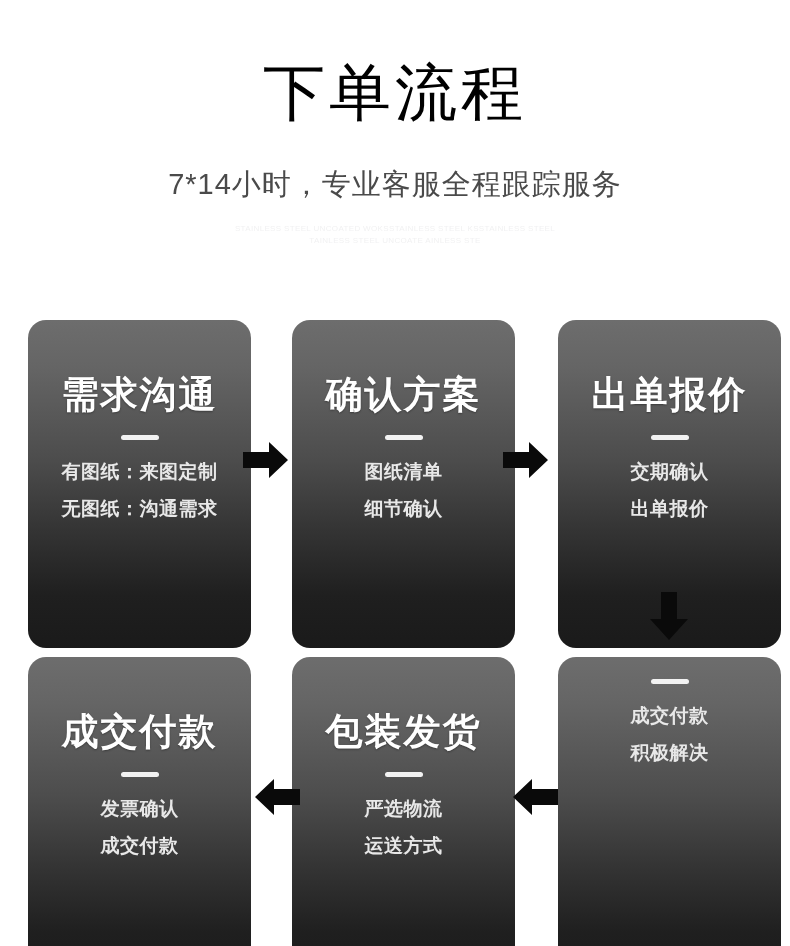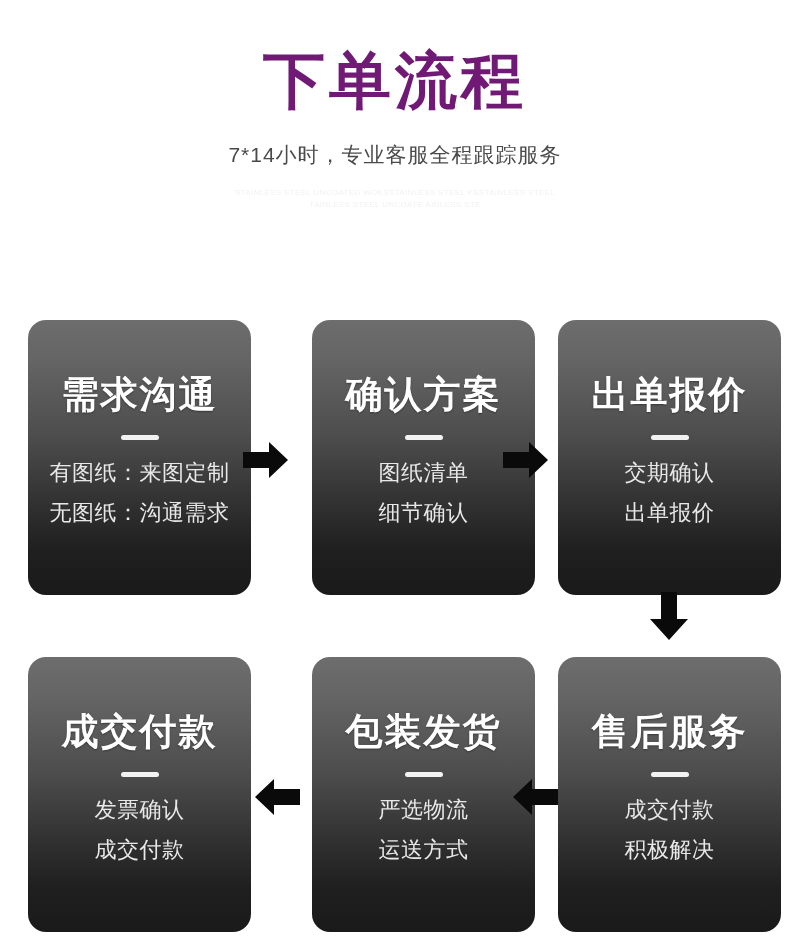--- a/index.html
+++ b/index.html
@@ -18,28 +18,28 @@
 
   
   .header {
     width: 100%;
     text-align: center;
     padding-top: 48px;
     box-sizing: border-box;
   }
   .page-title {
     font-size: 62px;
-    font-weight: bold;
-    color: #701a75;
+    font-weight: normal;
+    color: #000000;
     letter-spacing: 4px;
     line-height: 1.05;
-    margin: 0;
+    margin: 12px;
   }
   .page-subtitle {
-    font-size: 21px;
+    font-size: 29px;
     color: #4a4a4a;
     letter-spacing: 1px;
     margin: 0;
     padding-top: 28px;
     font-weight: normal;
   }
   .watermark-block {
     padding-top: 18px;
     line-height: 1.45;
   }
@@ -65,38 +65,38 @@
     width: 790px;
   }
   .flow-row.row-two {
     margin-top: 81px;
   }
 
   .card {
     position: absolute;
     top: 0;
     width: 223px;
-    height: 275px;
+    height: 328px;
     border-radius: 18px;
     background: linear-gradient(to bottom,
         #6d6d6d 0%,
         #656565 14%,
         #4d4d4d 42%,
         #343434 64%,
         #1f1f1f 84%,
         #1a1a1a 100%);
     box-sizing: border-box;
     display: flex;
     flex-direction: column;
     align-items: center;
     justify-content: flex-start;
     overflow: hidden;
   }
   .card.c1 { left: 28px; }
-  .card.c2 { left: 312px; }
+  .card.c2 { left: 292px; }
   .card.c3 { left: 558px; }
 
   .card-title {
     margin-top: 56px;
     font-size: 37px;
     font-weight: bold;
     color: #ffffff;
     letter-spacing: 2px;
     line-height: 1;
     text-shadow: 0 1px 2px rgba(0,0,0,0.35);
@@ -108,26 +108,26 @@
     border-radius: 3px;
     background: #f2f2f2;
   }
   .card-lines {
     margin-top: 22px;
     display: flex;
     flex-direction: column;
     align-items: center;
   }
   .card-line {
-    font-size: 22px;
+    font-size: 19px;
     color: #e8e8e8;
     letter-spacing: 0.5px;
     line-height: 1;
     margin-bottom: 18px;
-    font-weight: normal;
+    font-weight: bold;
   }
   .card-line:last-child { margin-bottom: 0; }
 
   
   .arrow {
     position: absolute;
     display: block;
   }
   .arrow svg { display: block; }
 
@@ -196,21 +196,20 @@
     <div class="card c2">
       <div class="card-title">包装发货</div>
       <div class="card-divider"></div>
       <div class="card-lines">
         <div class="card-line">严选物流</div>
         <div class="card-line">运送方式</div>
       </div>
     </div>
 
     <div class="card c3">
-      <div class="card-title">售后服务</div>
       <div class="card-divider"></div>
       <div class="card-lines">
         <div class="card-line">成交付款</div>
         <div class="card-line">积极解决</div>
       </div>
     </div>
 
   </div>
 </div>
 

